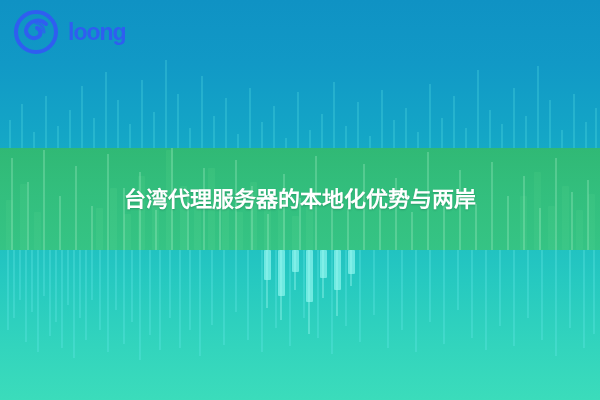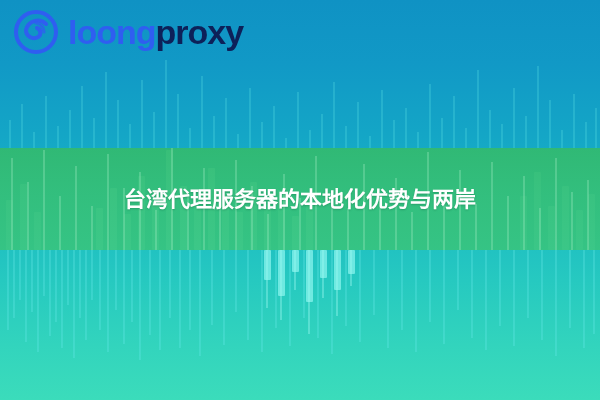--- a/index.html
+++ b/index.html
@@ -80,21 +80,21 @@
     display:flex;
     align-items:center;
     gap:10px;
   }
   .logo-mark{
     width:44px;height:44px;
     display:block;
     flex:0 0 auto;
   }
   .logo-text{
-    font-size:34px;
+    font-size:23px;
     font-weight:700;
     letter-spacing:-1px;
     line-height:44px;
     display:flex;
     align-items:baseline;
   }
   .logo-loong{color:#2f5ef0;}
   .logo-proxy{color:#0d2159;}
 </style>
 </head>
@@ -323,17 +323,16 @@
     <svg class="logo-mark" viewBox="0 0 44 44" xmlns="http://www.w3.org/2000/svg" aria-hidden="true">
       <circle cx="22" cy="22" r="20" fill="none" stroke="#2f5ef0" stroke-width="4"></circle>
       <path d="M32 14
                a12 12 0 0 0 -20 6
                a8 8 0 0 0 12 7
                a5 5 0 0 0 -1 -9" fill="none" stroke="#2f5ef0" stroke-width="4" stroke-linecap="round"></path>
       <path d="M22 13 a9 9 0 0 1 8 9" fill="none" stroke="#2f5ef0" stroke-width="3.2" stroke-linecap="round" opacity=".75"></path>
     </svg>
     <div class="logo-text">
       <span class="logo-loong">loong</span>
-        <span class="logo-proxy">proxy</span>
     </div>
   </div>
 
 </div>
 
 </body></html>

